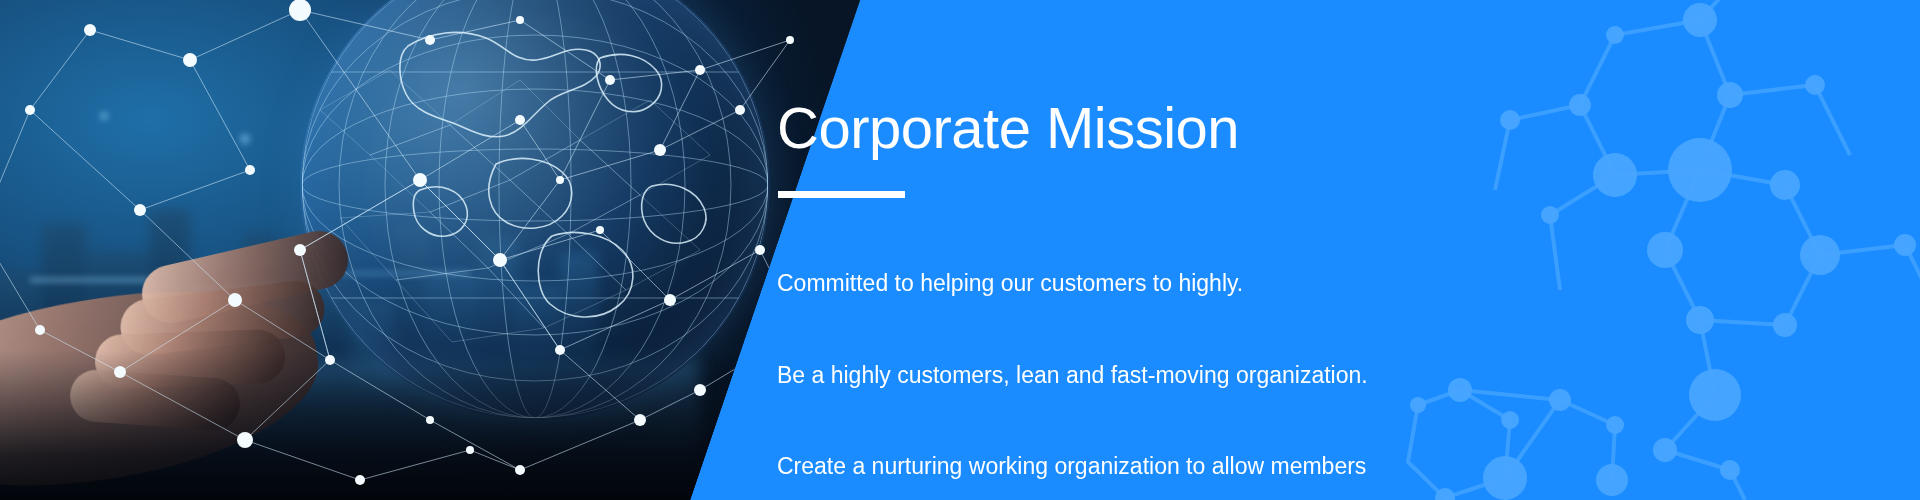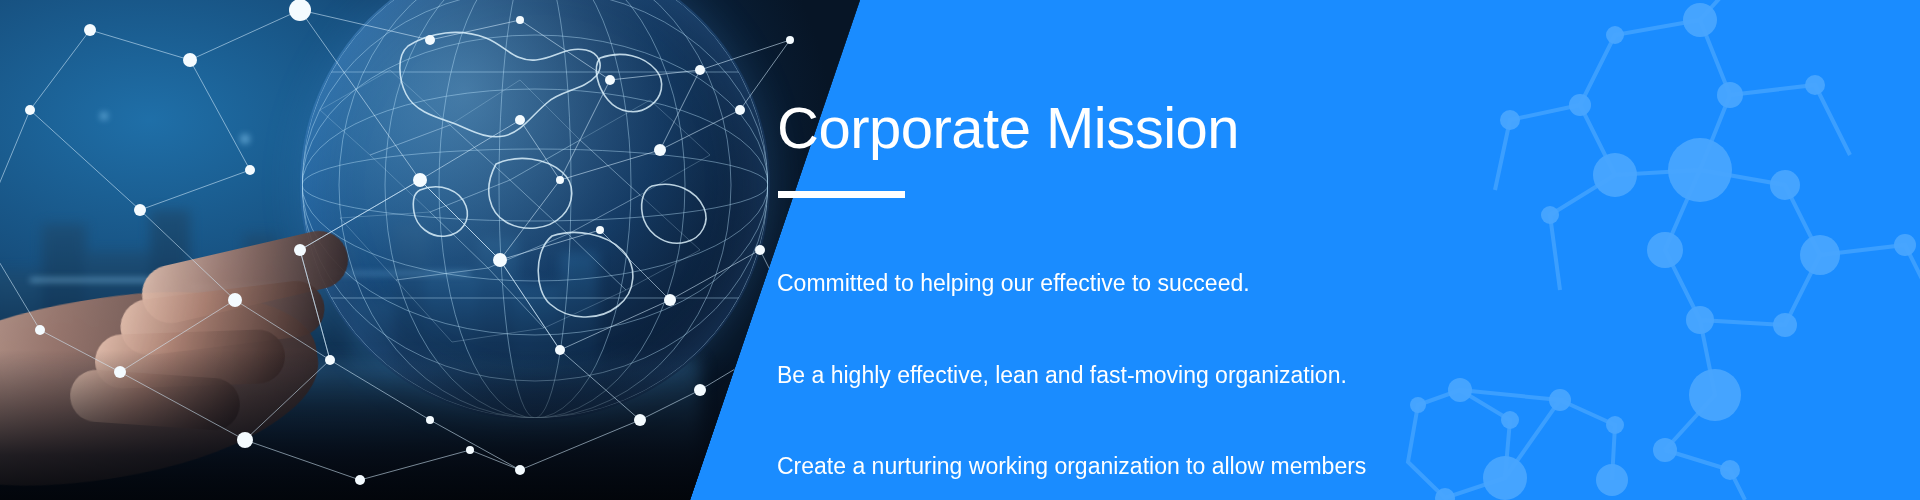--- a/index.html
+++ b/index.html
@@ -291,20 +291,20 @@
       <circle cx="212" cy="480" r="16"></circle>
       <circle cx="265" cy="450" r="12"></circle>
       <circle cx="330" cy="470" r="10"></circle>
     </g>
   </svg>
 
   <div id="content">
     <h1 id="title">Corporate Mission</h1>
     <div id="divider"></div>
     <div id="body-lines">
-      <span class="bline">Committed to helping our effective to succeed.</span>
-      <span class="bline">Be a highly effective, lean and fast-moving organization.</span>
+      <span class="bline">Committed to helping our customers to highly.</span>
+      <span class="bline">Be a highly customers, lean and fast-moving organization.</span>
       <span class="bline">Create a nurturing working organization to allow members</span>
       
     </div>
   </div>
 
 </div>
 
 </body></html>

